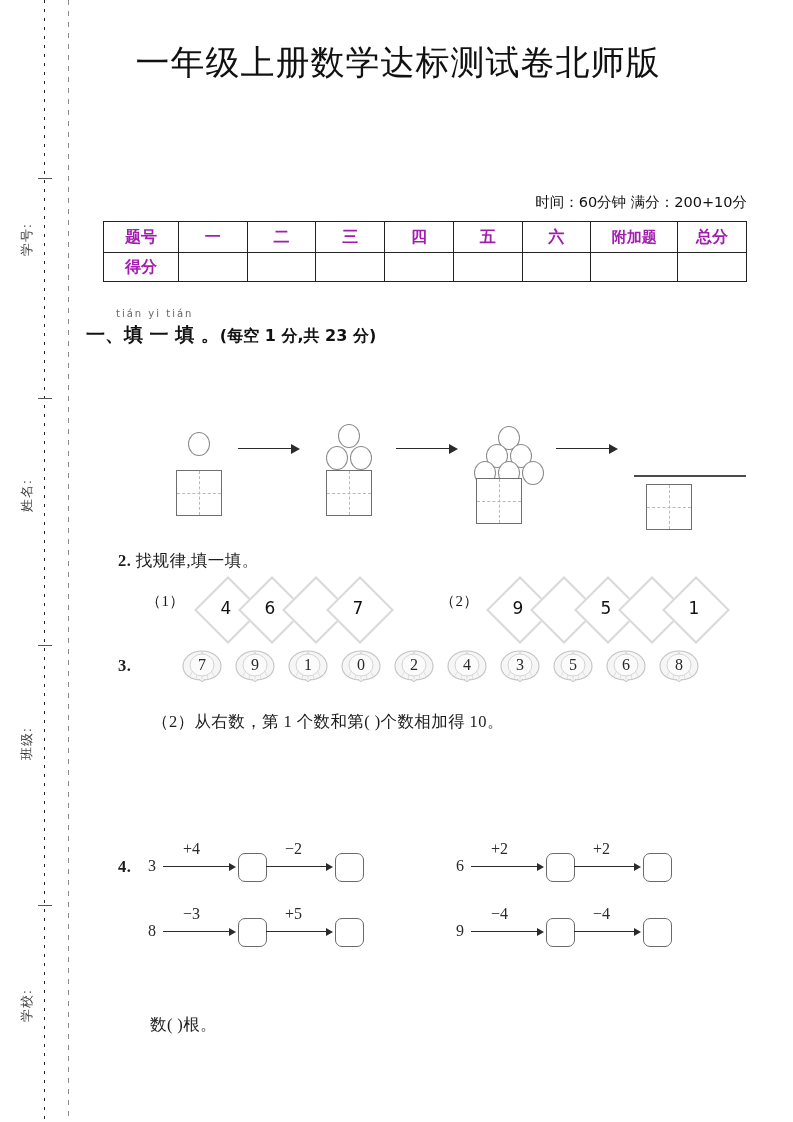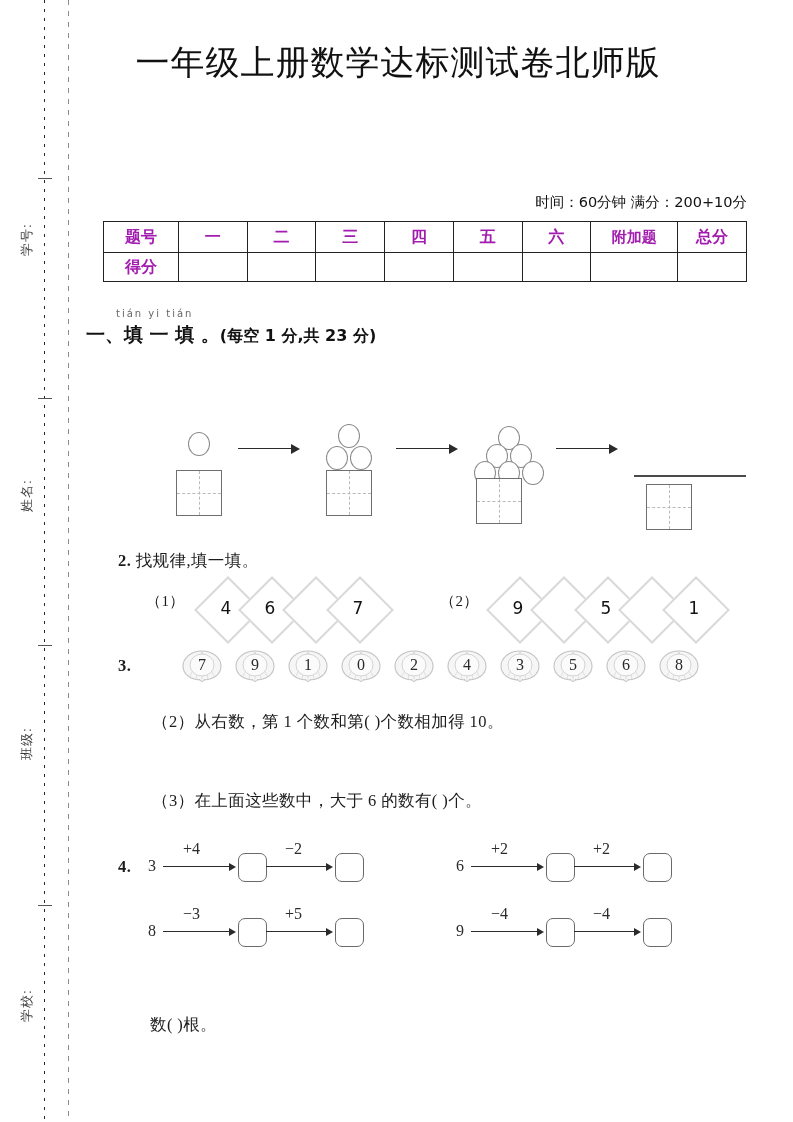--- a/index.html
+++ b/index.html
@@ -357,21 +357,20 @@
           <path d="M20 1 C8 1 1 9 1 16 C1 24 8 30 20 30 C32 30 39 24 39 16 C39 9 32 1 20 1 Z" fill="#f6f6f6" stroke="#c3c3c3" stroke-width="1.1"></path>
           <path d="M20 2 L14 29 M20 2 L20 30 M20 2 L26 29 M20 2 L8 26 M20 2 L32 26" fill="none" stroke="#dcdcdc" stroke-width="0.9"></path>
           <path d="M17 29 q3 5 6 0" fill="#f0f0f0" stroke="#c3c3c3" stroke-width="1"></path>
           <ellipse cx="20" cy="15" rx="12" ry="11" fill="#fbfbfb" stroke="#cfcfcf" stroke-width="0.9"></ellipse>
         </svg>
         <div class="sv">8</div>
       </div>
     </div>
 
   <div class="qtext" style="left:152px;top:711px;text-align:right;">（2）从右数，第 1 个数和第(        )个数相加得 10。</div>
-  <div class="qtext" style="left:152px;top:790px;">（3）在上面这些数中，大于 6 的数有(      )个。</div>
 
   <div class="qtext" style="left:118px;top:857px;">
     <span class="qnum">4.</span>
   </div>
 
   <div class="chain-start" style="left:148px;top:857px;">3</div>
   <div class="op" style="left:183px;top:840px;">+4</div>
   <div class="arrow" style="left:163px;top:862px;width:74px;">
     <div class="shaft" style="width:66px;"></div>
       <div class="head" style="left:66px;border-left-width:7px;border-top-width:4px;border-bottom-width:4px;top:1px;"></div>

